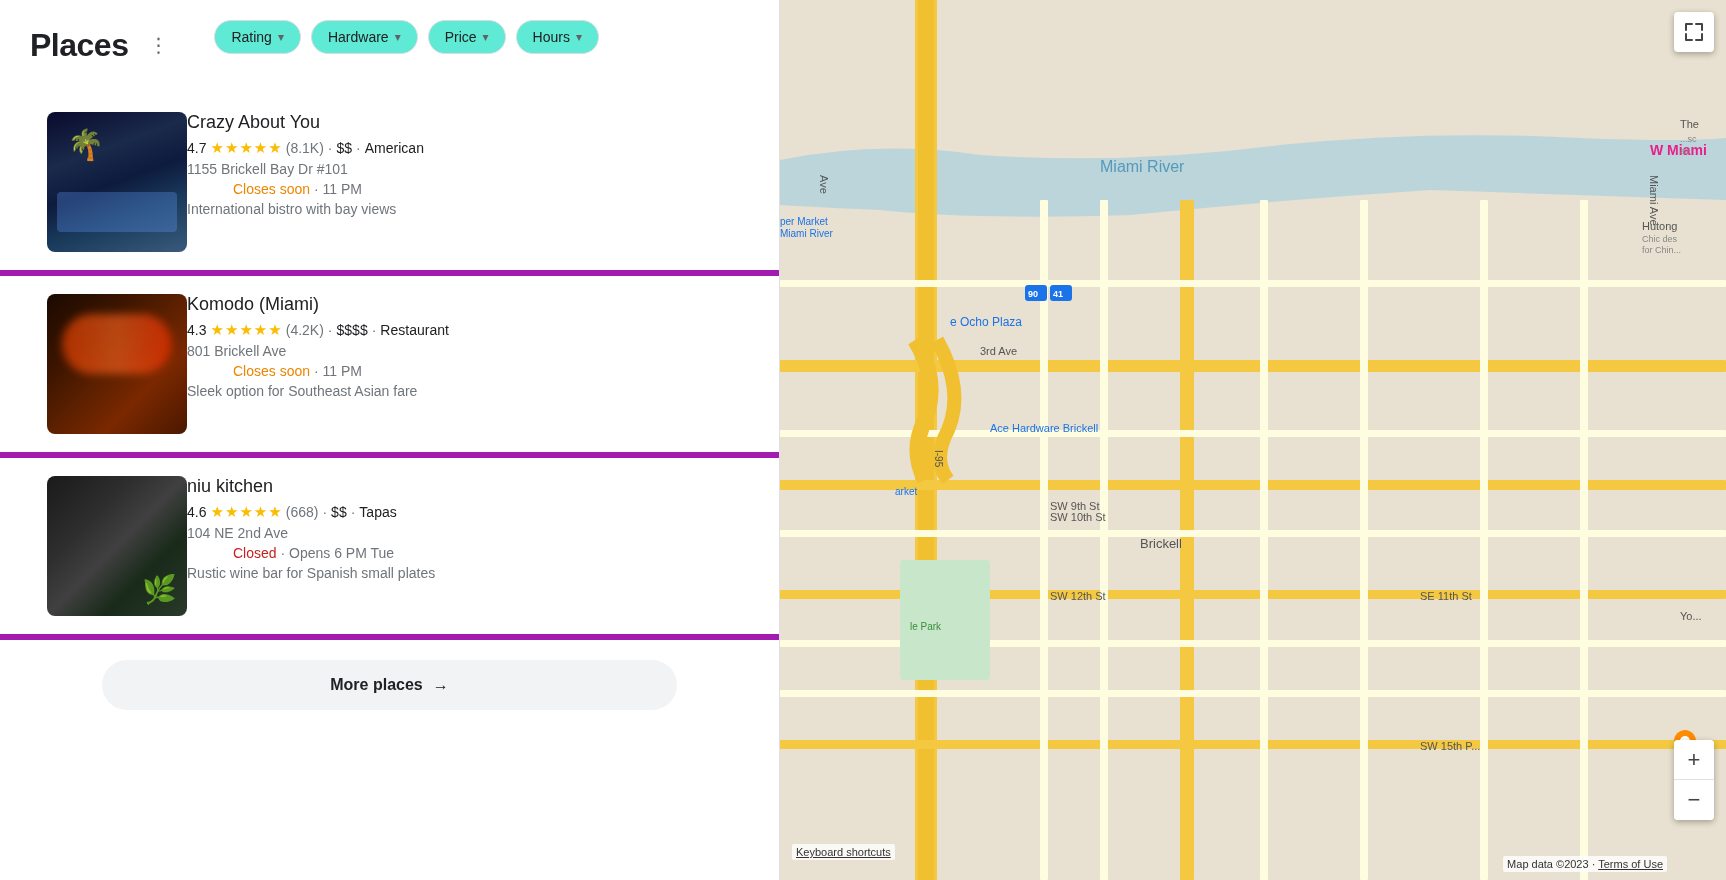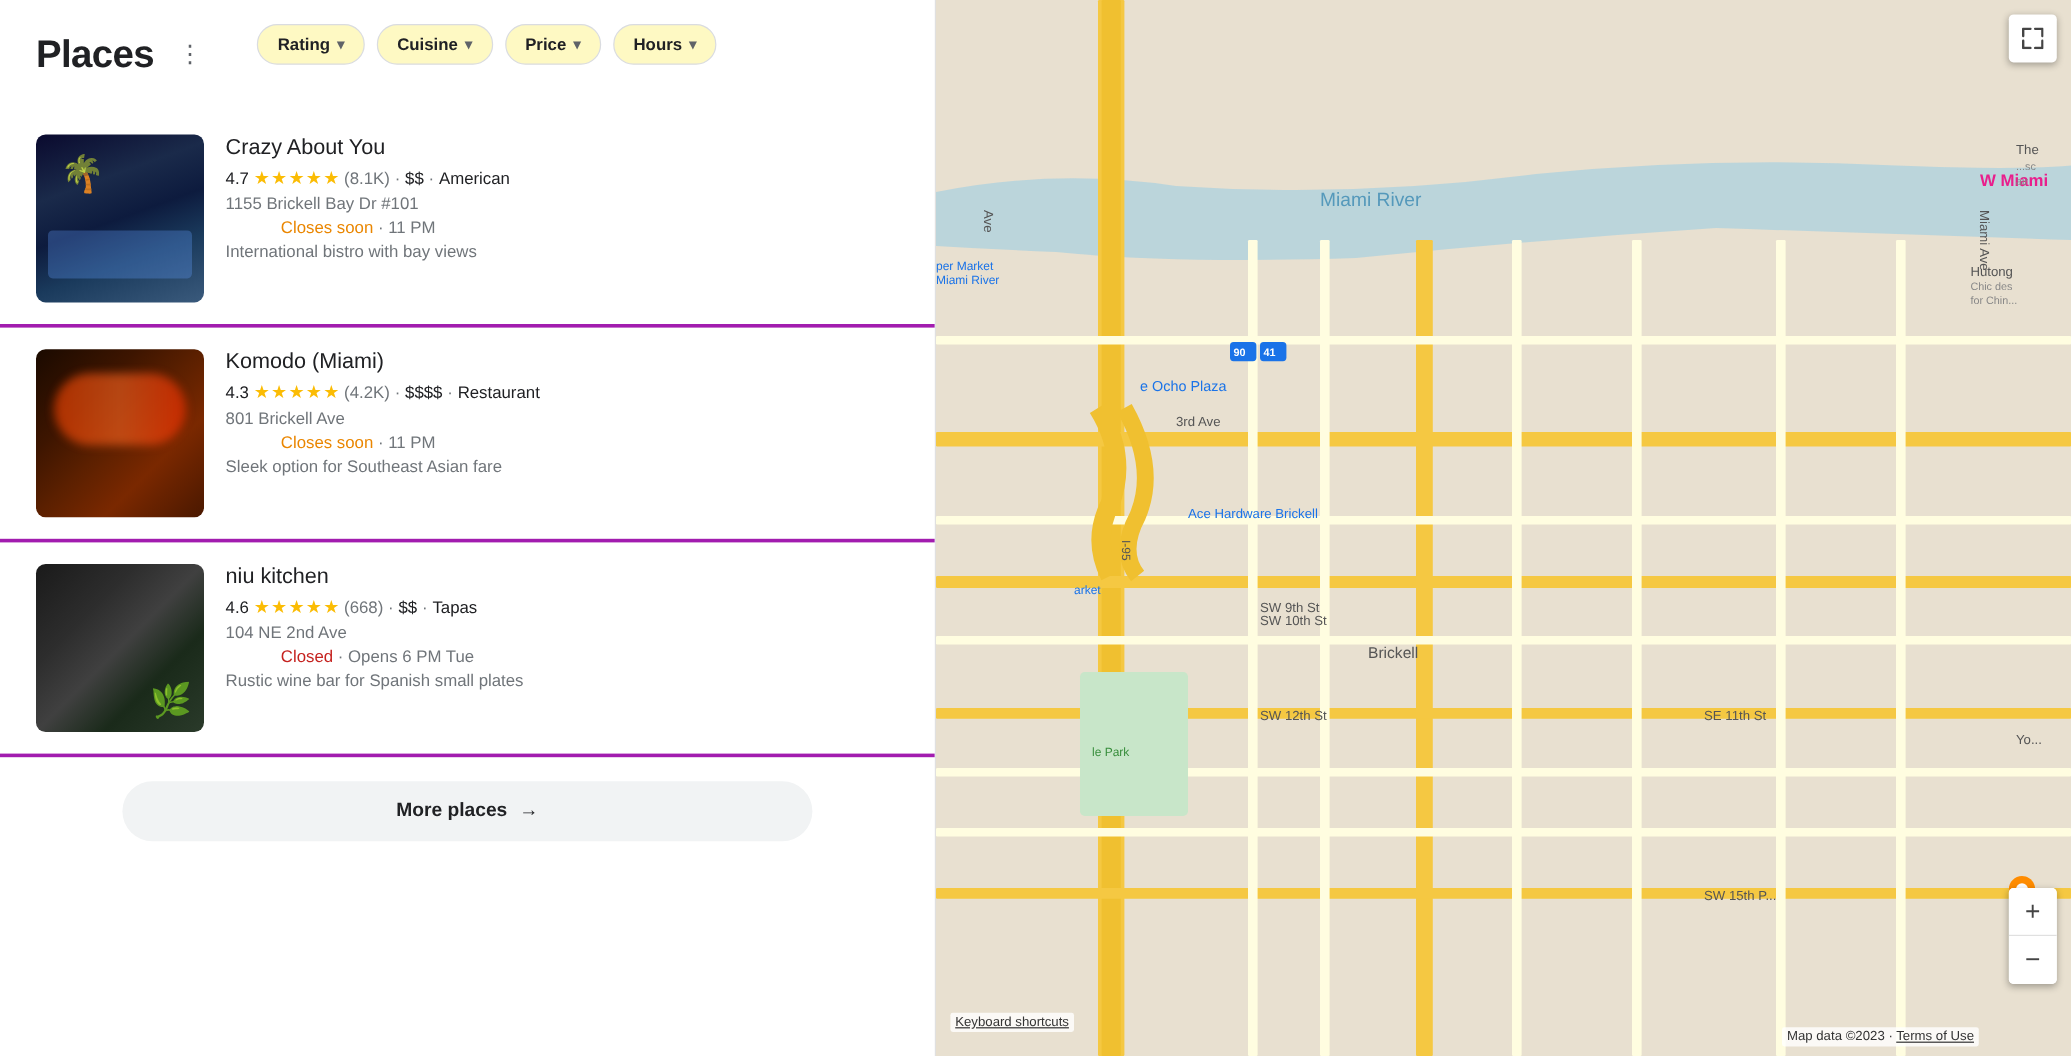--- a/index.html
+++ b/index.html
@@ -59,42 +59,41 @@
       flex-wrap: wrap;
     }
 
     .filter-btn {
       display: flex;
       align-items: center;
       gap: 6px;
       padding: 8px 16px;
       border: 1px solid #dadce0;
       border-radius: 20px;
-      background: #fef9c3;
+      background: #5eead4;
       cursor: pointer;
       font-size: 14px;
       color: #202124;
-      font-weight: 700;
+      font-weight: 400;
       white-space: nowrap;
     }
     .filter-btn .chevron { font-size: 12px; color: #5f6368; }
 
     .places-list {
       flex: 1;
       overflow-y: auto;
       padding: 8px 0;
     }
 
     .place-item {
       display: flex;
       align-items: flex-start;
-      padding: 18px 30px 18px 30px;
+      padding: 18px 30px 18px 47px;
       cursor: pointer;
-      border-bottom: 3px solid #a21caf;
-      gap: 18px;
+      border-bottom: 6px solid #a21caf;
     }
 
     .place-img {
       width: 140px;
       height: 140px;
       border-radius: 8px;
       flex-shrink: 0;
       overflow: hidden;
       background: #e0e0e0;
     }
@@ -282,21 +281,21 @@
       display: flex;
       align-items: center;
       justify-content: center;
       border-bottom: 1px solid #e0e0e0;
     }
     .zoom-btn:last-child { border-bottom: none; }
 
     .map-footer {
       position: absolute;
       bottom: 8px;
-      right: 77px;
+      right: 59px;
       font-size: 11px;
       color: #333;
       background: rgba(255,255,255,0.8);
       padding: 2px 4px;
       border-radius: 2px;
     }
 
     .map-kbd-shortcuts {
       position: absolute;
       bottom: 20px;
@@ -325,21 +324,21 @@
   <div class="header">
     <span class="title">Places</span>
     <button class="more-options-btn">⋮</button>
 
     <div class="filters">
       <button class="filter-btn">
         <span>Rating</span>
         <span class="chevron">▾</span>
       </button>
       <button class="filter-btn">
-        <span>Cuisine</span>
+        <span>Hardware</span>
         <span class="chevron">▾</span>
       </button>
       <button class="filter-btn">
         <span>Price</span>
         <span class="chevron">▾</span>
       </button>
       <button class="filter-btn">
         <span>Hours</span>
         <span class="chevron">▾</span>
       </button>

